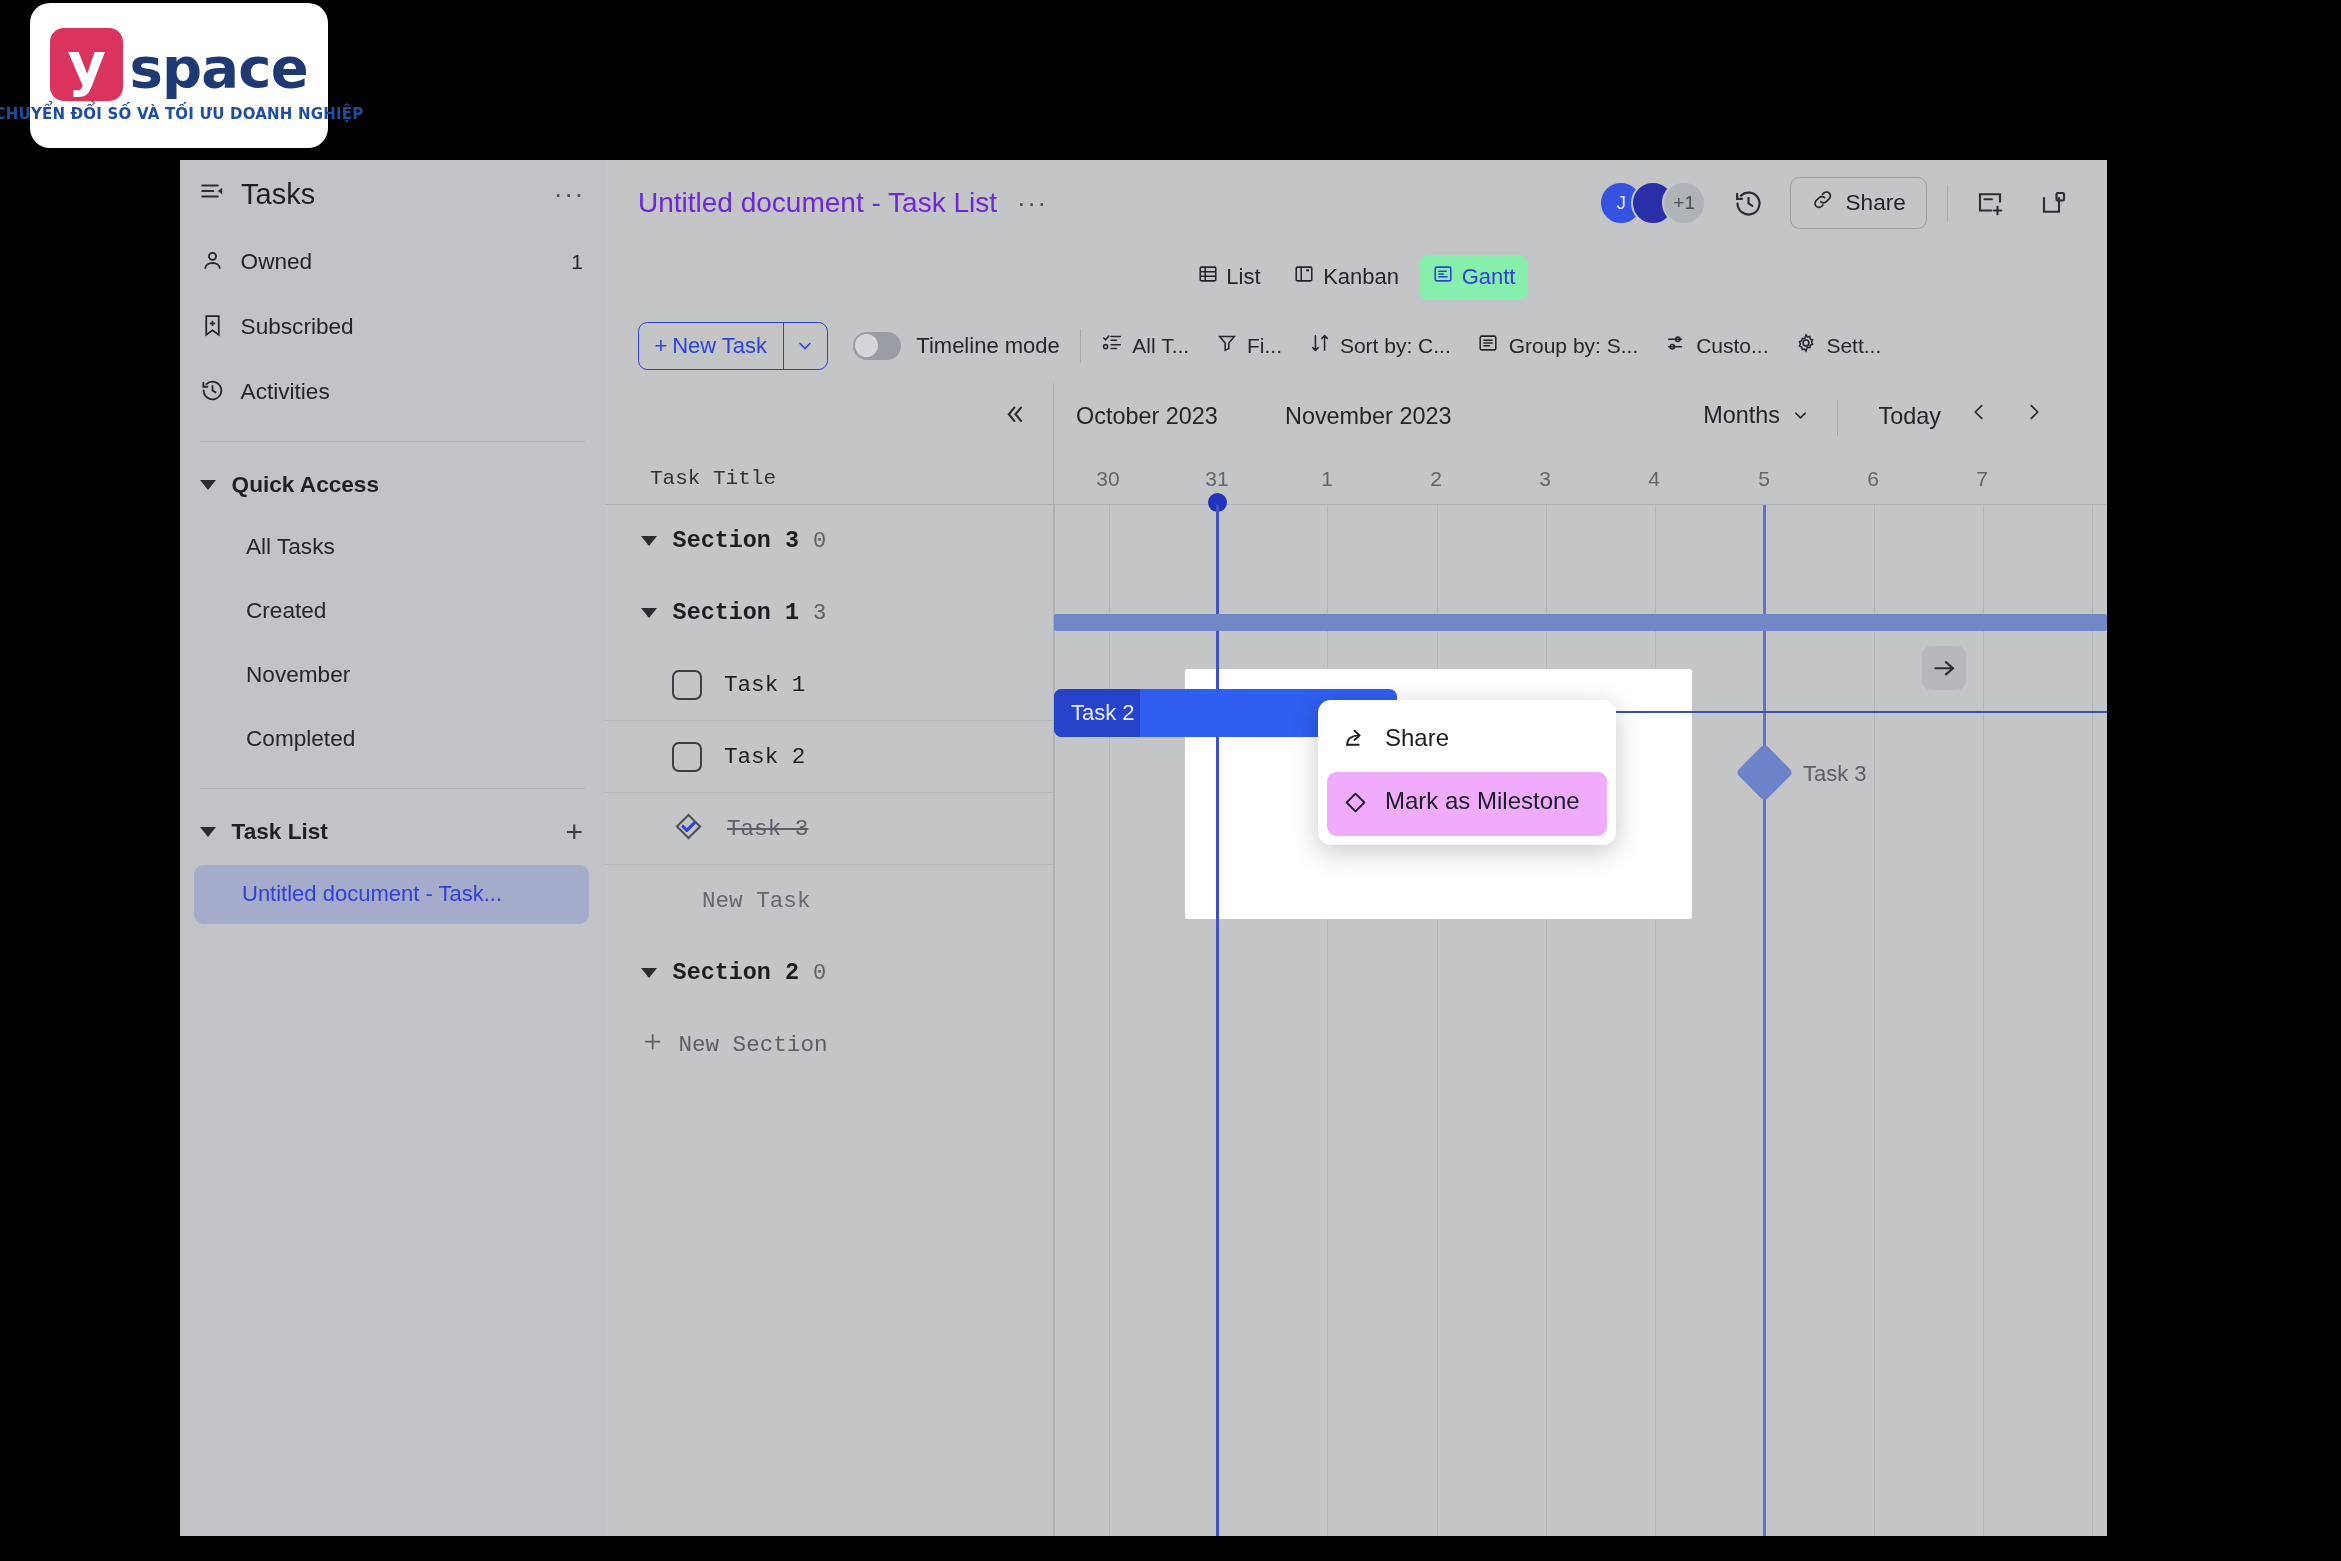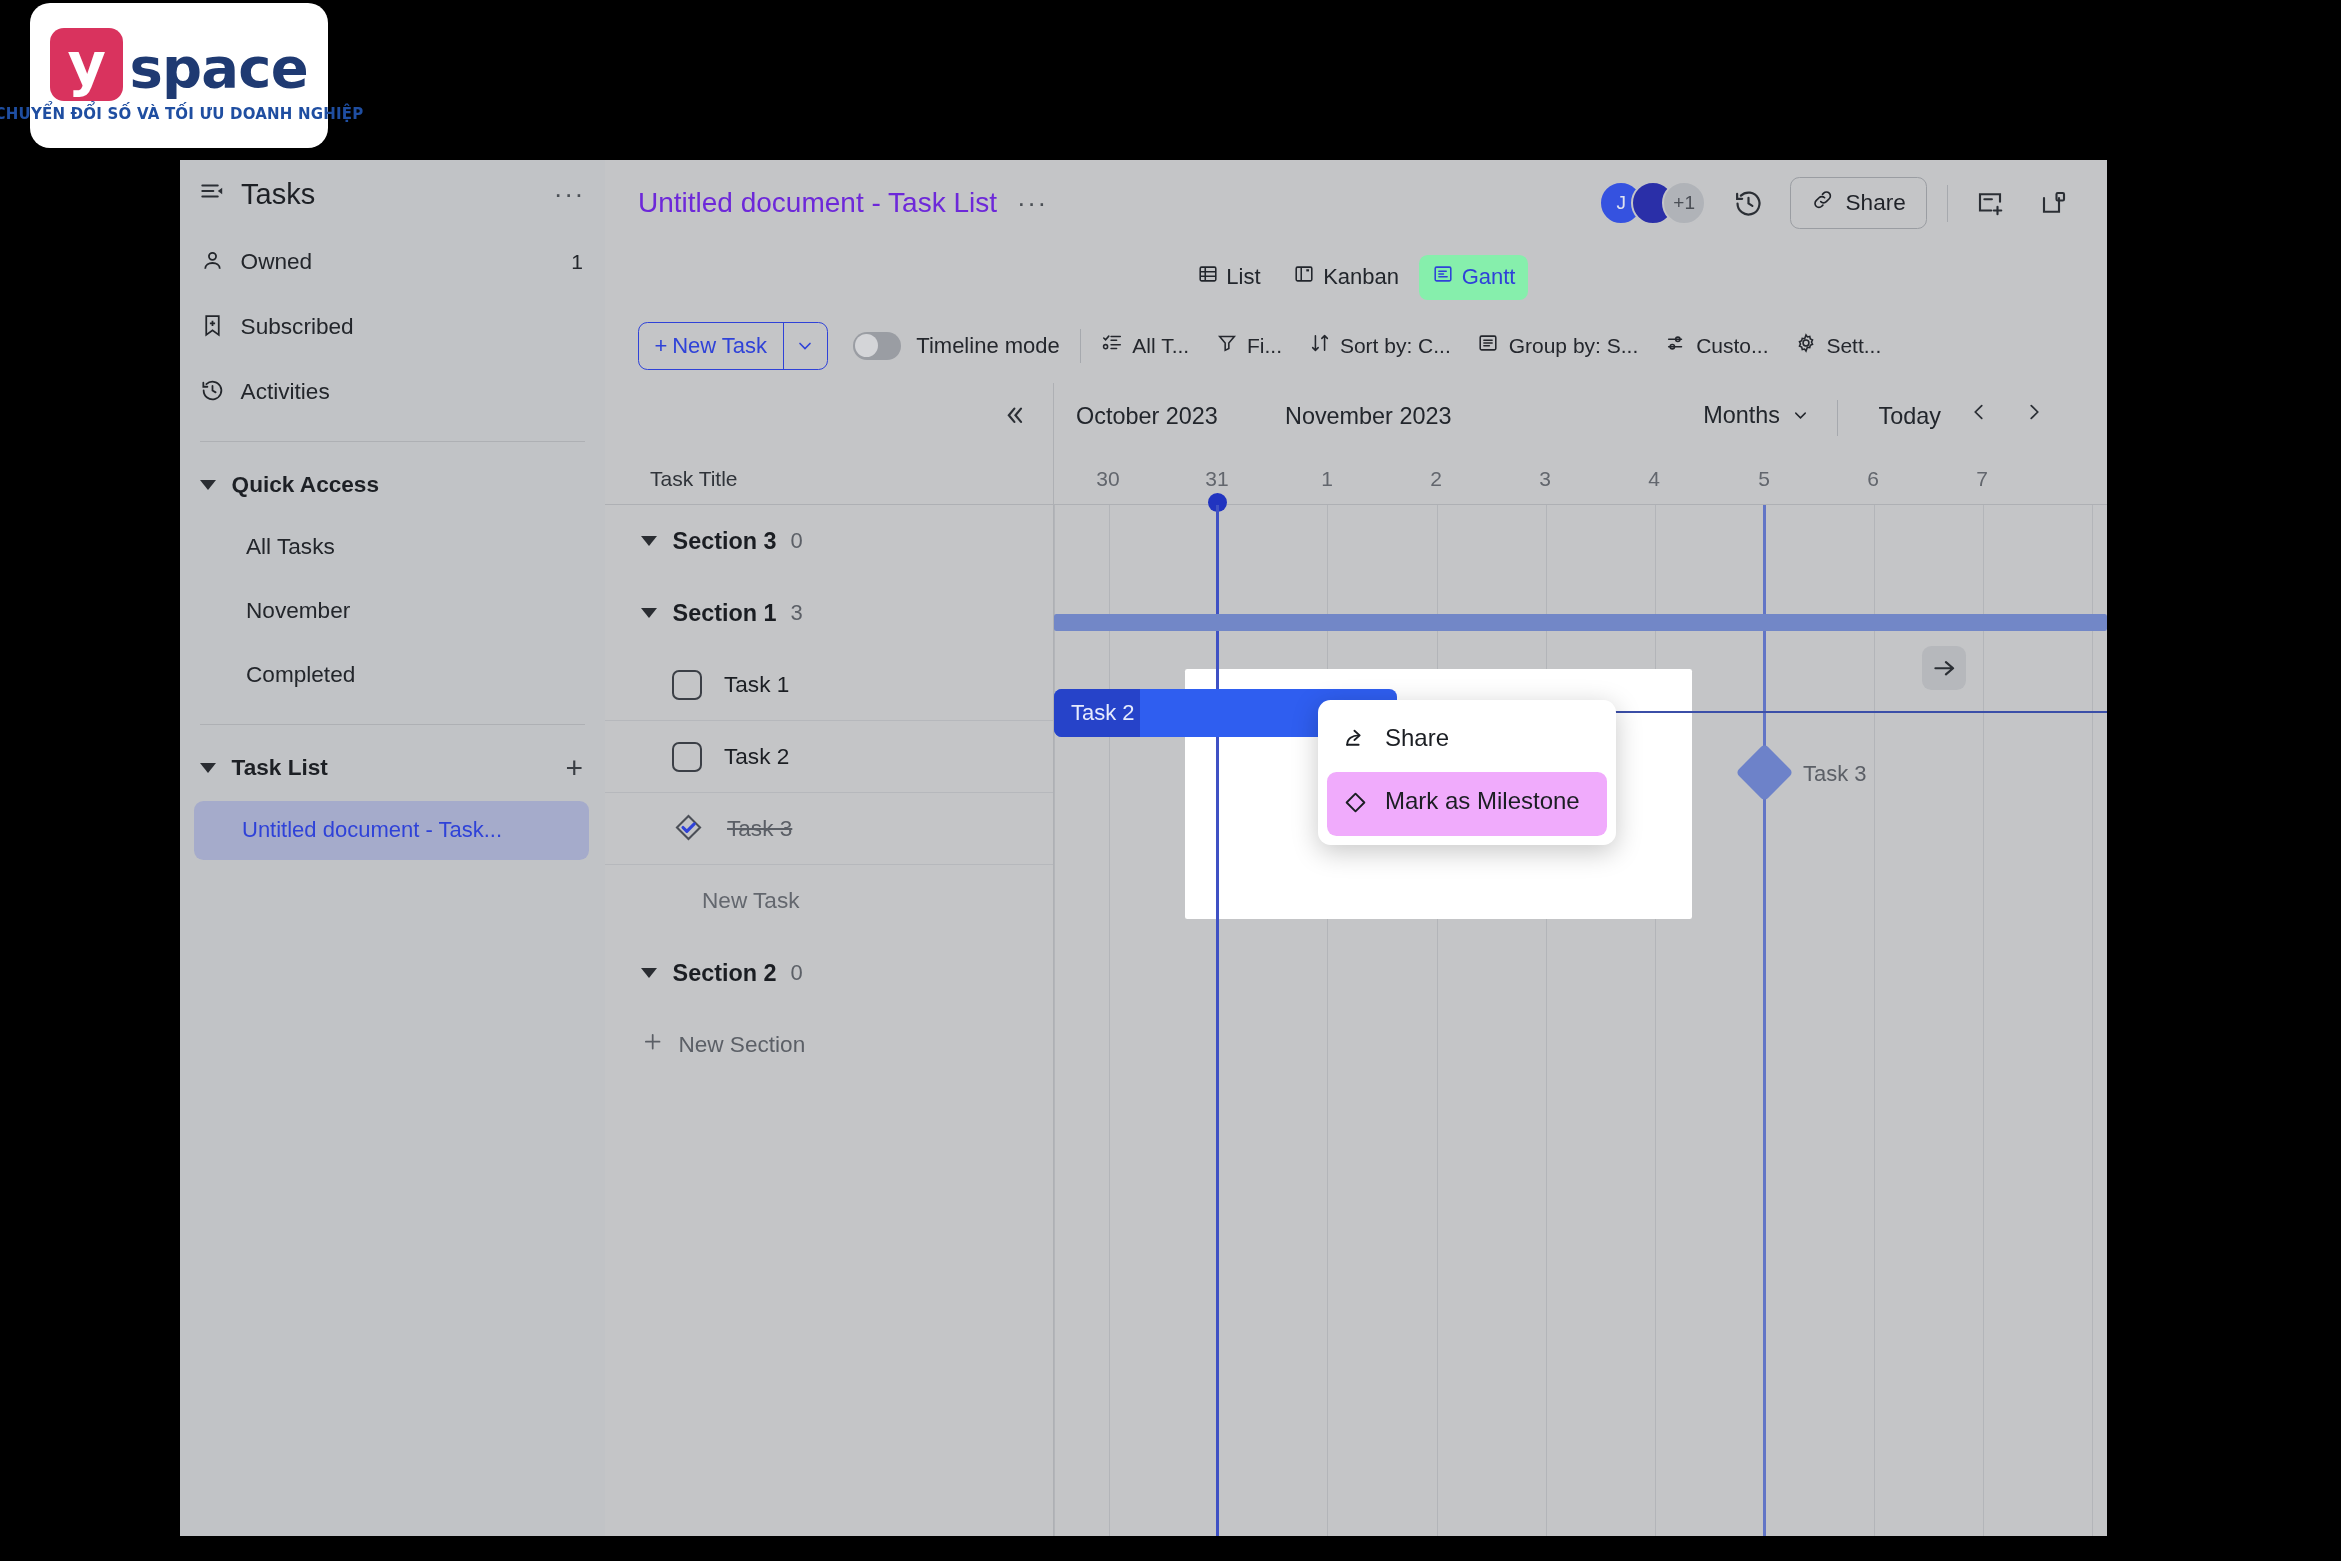--- a/index.html
+++ b/index.html
@@ -158,20 +158,21 @@
   .tb-btn {
     display: flex; align-items: center; gap: 9.4px; font-size: 21px; color: #24272d;
     cursor: pointer; margin-right: 26.5px; white-space: nowrap;
   }
 
   
   #gantt { position: absolute; left: 0; right: 0; top: 223px; bottom: 0; }
   #tasklist-pane {
     position: absolute; left: 0; top: 0; width: 449px; height: 100%;
     border-right: 1.2px solid #aeb0b4;
+    font-family: Liberation Mono, monospace;
   }
   #tl-header-row {
     height: 70px; display: flex; align-items: center; justify-content: flex-end;
     padding-right: 26.5px;
   }
   #collapse-btn { font-size: 25px; color: #2b2f35; cursor: pointer; }
   #task-title-col {
     height: 52px; display: flex; align-items: center; padding-left: 45px;
     font-size: 21px; color: #30343a; border-bottom: 1.2px solid #aeb0b4;
   }
@@ -341,20 +342,21 @@
     </div>
 
     <div class="sb-divider"></div>
 
     <div class="group-header">
       <span class="caret"></span>
       <span class="group-label">Quick Access</span>
     </div>
 
     <div class="quick-item">All Tasks</div>
+    <div class="quick-item">Created</div>
     <div class="quick-item">November</div>
     <div class="quick-item">Completed</div>
 
     <div class="sb-divider"></div>
 
     <div class="group-header">
       <span class="caret"></span>
       <span class="group-label">Task List</span>
       <span class="group-plus">+</span>
     </div>

